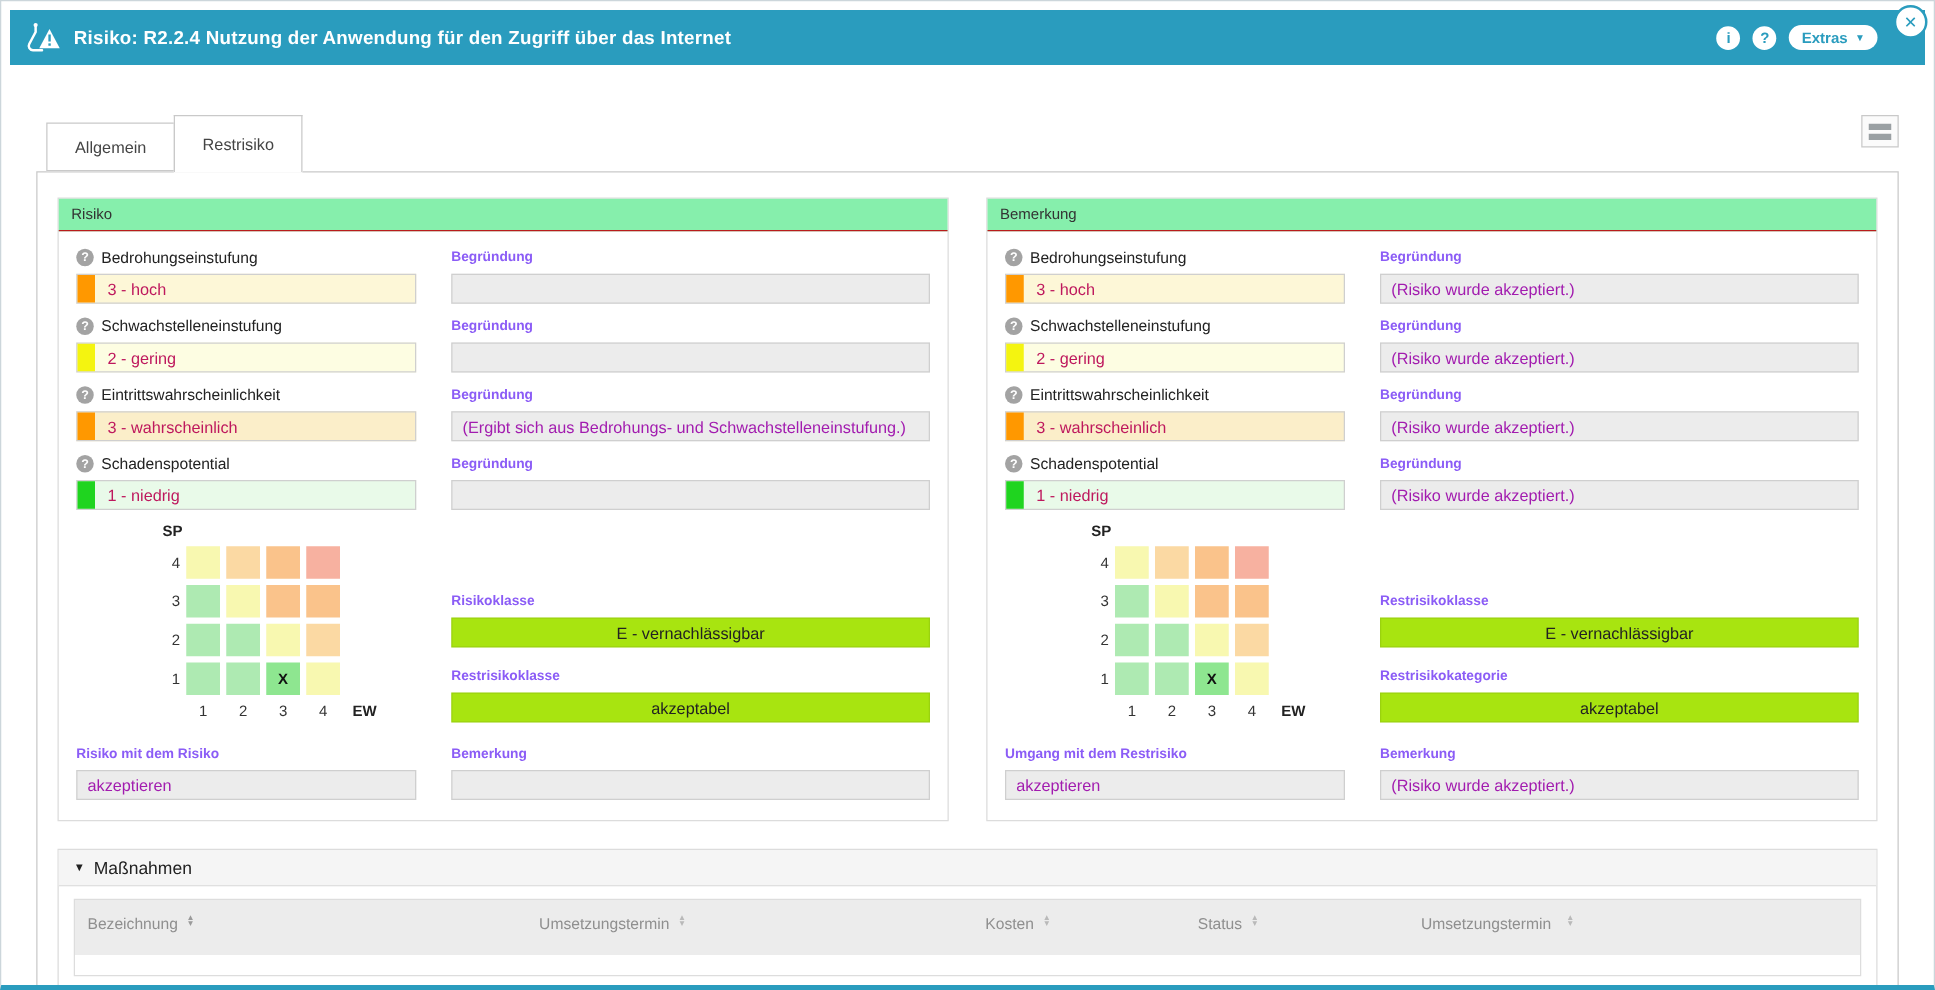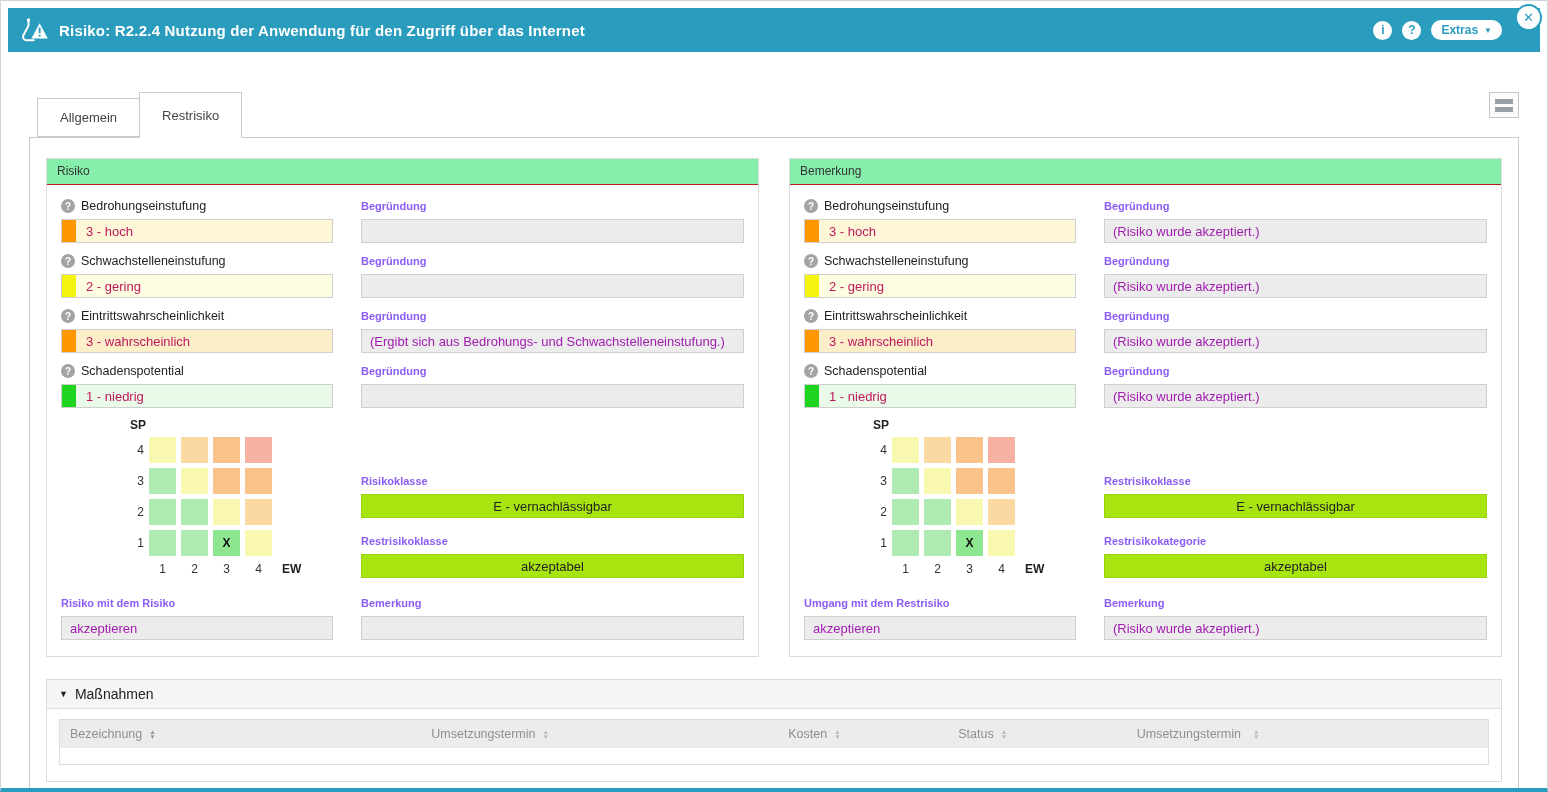--- a/index.html
+++ b/index.html
@@ -48,21 +48,21 @@
   .axis { margin-top:4px; height:18px; }
   .ew-label { font-size:12px; font-weight:bold; margin-left:5px; }
   .class-bar { height:24px; display:flex; align-items:center; justify-content:center; font-size:13px; color:#222; border:1px solid rgba(0,0,0,.08); }
   .cat-label { margin-top:14px; }
   .bottom-row { display:flex; gap:28px; margin-top:16px; }
   .measures { margin-top:22px; border:1px solid #dcdcdc; }
   .measures-header { background:#f5f5f5; border-bottom:1px solid #e0e0e0; padding:6px 12px; font-size:14px; color:#222; display:flex; align-items:center; gap:7px; cursor:pointer; }
   .collapse-caret { font-size:9px; color:#222; }
   .mtable { margin:10px 12px 16px; border:1px solid #ddd; }
   .mhead { display:flex; background:#ececec; }
-  .mcol { display:flex; align-items:center; gap:7px; padding:12px 10px; font-size:12.5px; color:#8f8f8f; height:28px; cursor:pointer; }
+  .mcol { display:flex; gap:7px; padding:12px 10px; font-size:12.5px; color:#8f8f8f; height:44px; cursor:pointer; }
   .mcol:nth-child(1){ width:25.3%; }
   .mcol:nth-child(2){ width:25.0%; }
   .mcol:nth-child(3){ width:11.9%; }
   .mcol:nth-child(4){ width:12.5%; }
   .mcol:nth-child(5){ width:12.3%;gap:12px; }
   .mcol:nth-child(6){ flex:1 1 auto; }
   .sort { display:inline-flex; flex-direction:column; line-height:5px; font-size:6.5px; color:#b9b9b9; }
   .mcol:first-child .sort { color:#9a9a9a; }
   .mbody { height:16px; background:#fff; }
 </style>

